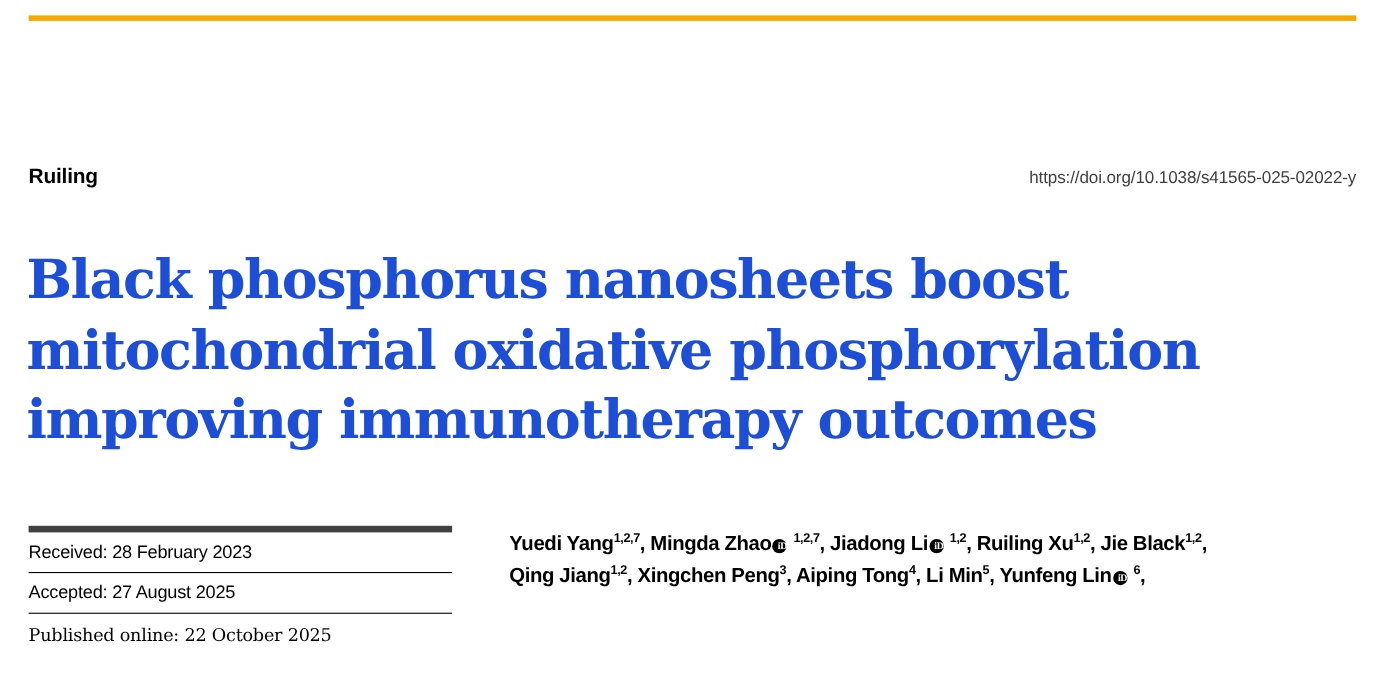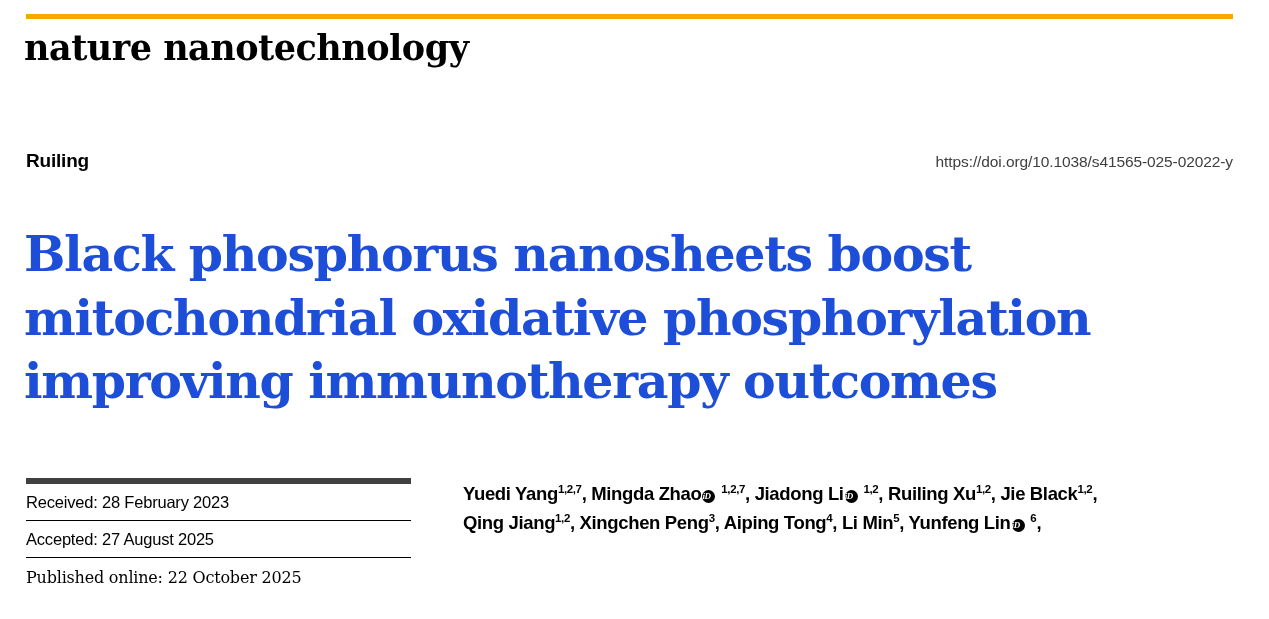--- a/index.html
+++ b/index.html
@@ -121,25 +121,24 @@
   .orcid {
     display: inline-block;
     width: 13px;
     height: 13px;
     border-radius: 50%;
     background: #000;
     color: #fff;
     font-size: 9px;
     font-weight: 700;
     line-height: 13px;
-    text-align: left;
+    text-align: right;
     font-family: "Liberation Serif", serif;
     vertical-align: 1px;
     margin: 0 1px;
-    font-style: italic;
   }
   .envelope {
     display: inline-block;
     width: 15px;
     height: 11px;
     border: 1.2px solid #000;
     position: relative;
     vertical-align: 0px;
     margin-left: 2px;
     box-sizing: border-box;
@@ -164,21 +163,20 @@
     transform: rotate(-38deg);
   }
 </style>
 </head>
 <body>
 
 <div class="page">
 
   <div class="top-rule"></div>
 
-  <div class="journal-title">nature nanotechnology</div>
 
   <div class="meta-row">
     <div class="article-type">Ruiling</div>
     <a class="doi-link" href="#">https://doi.org/10.1038/s41565-025-02022-y</a>
   </div>
 
   <h1 class="paper-title">Black phosphorus nanosheets boost mitochondrial oxidative phosphorylation improving immunotherapy outcomes</h1>
 
   <div class="lower">
     <div class="dates-col">

